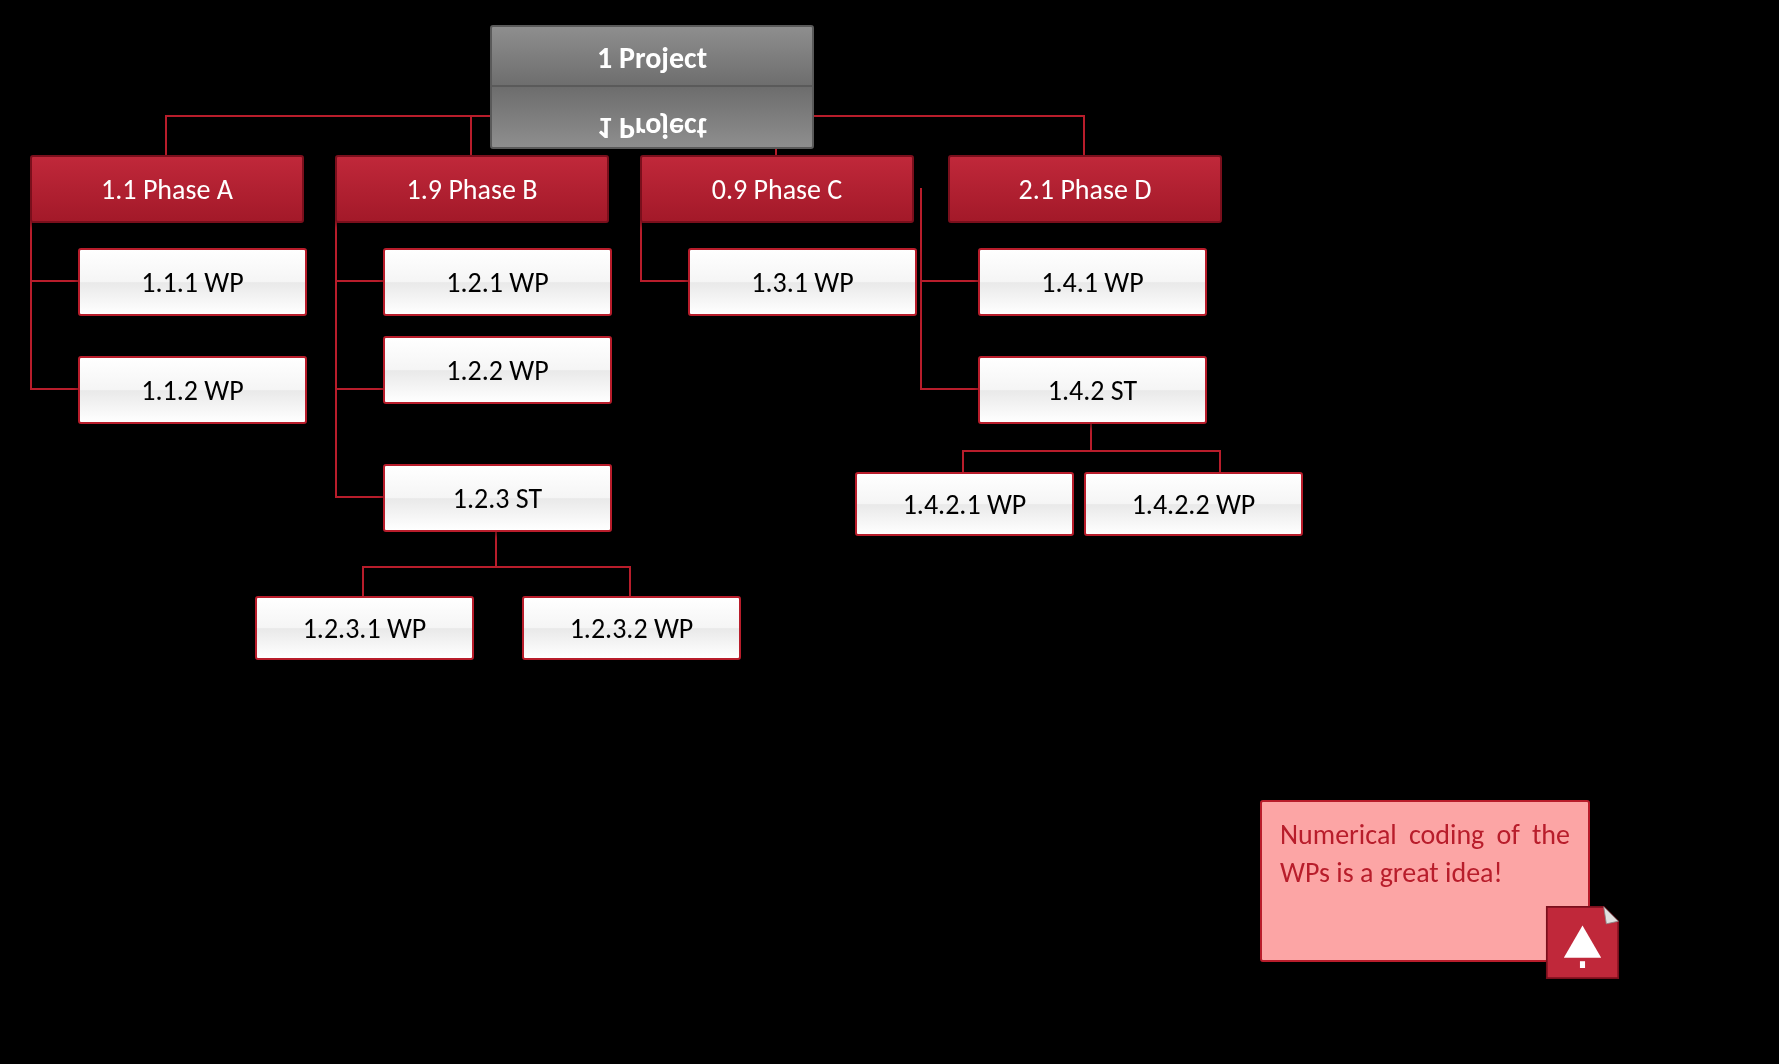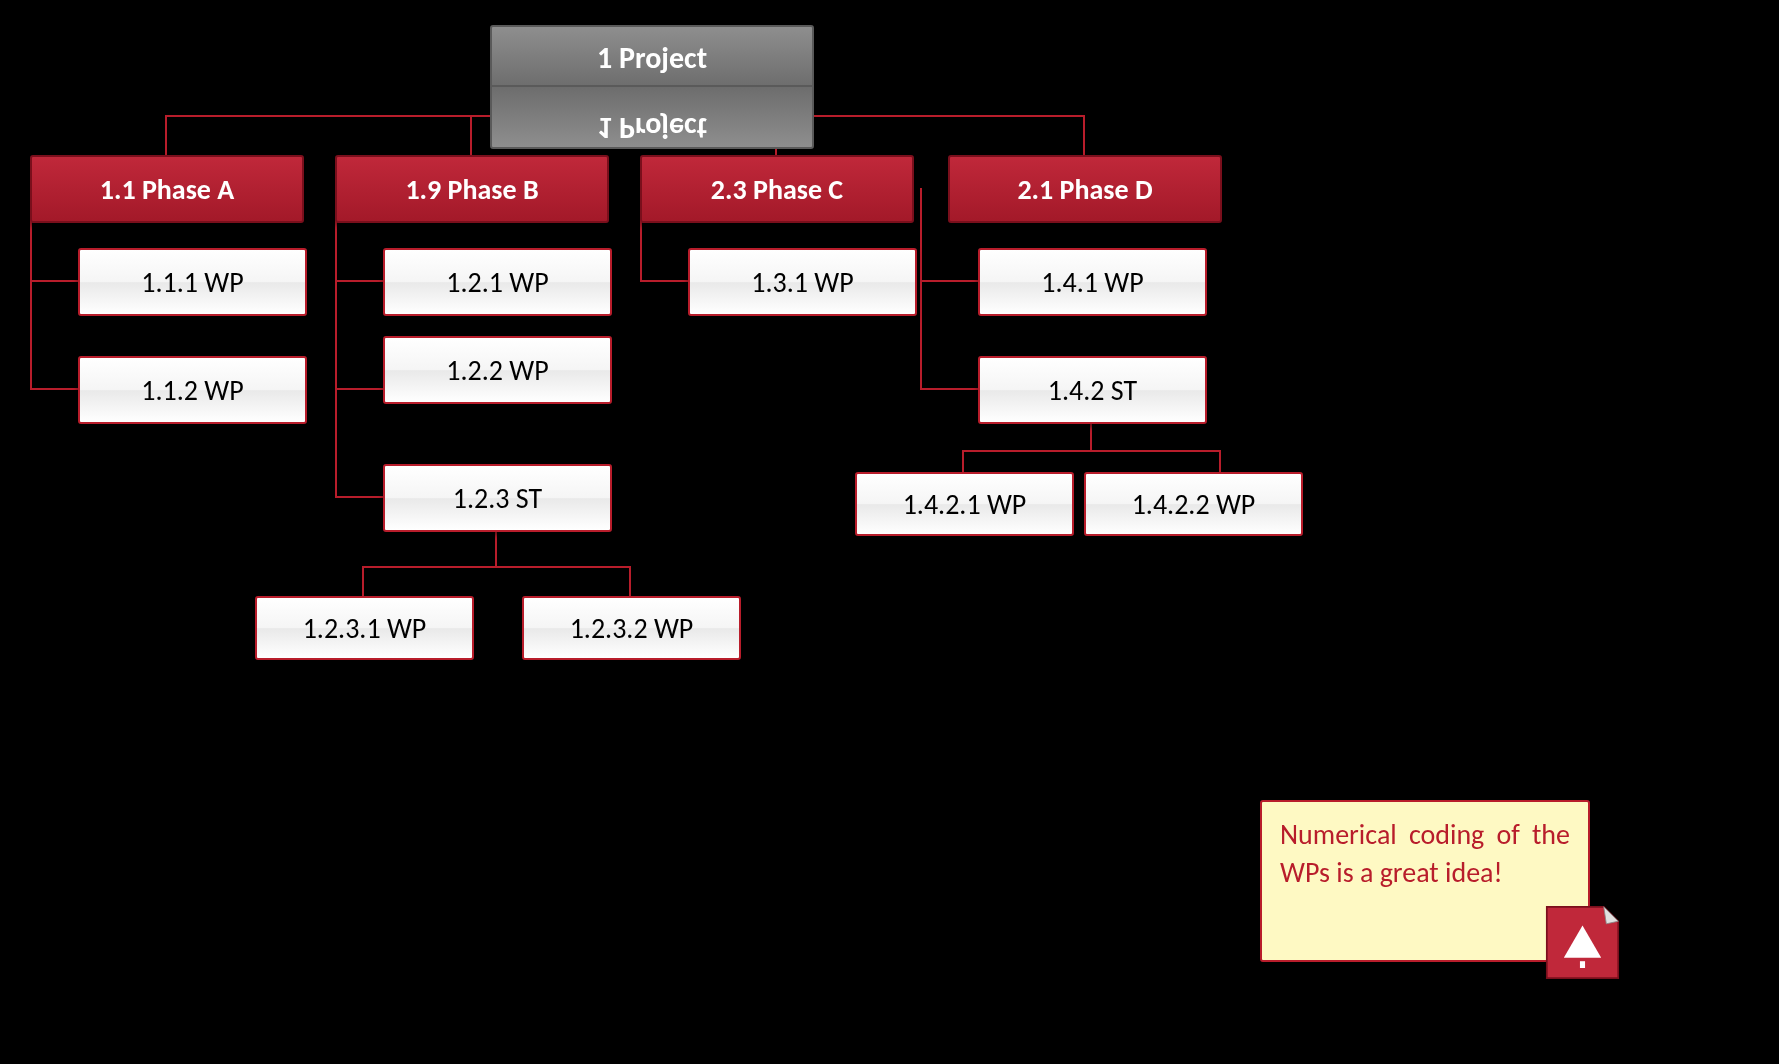--- a/index.html
+++ b/index.html
@@ -1,22 +1,22 @@
 <!DOCTYPE html>
 <html><head>
 <meta charset="utf-8">
 <style>
   html,body{margin:0;padding:0;width:1779px;height:1064px;background:#000;font-family:"Calibri","Segoe UI",Arial,sans-serif;overflow:hidden;}
   .node{position:absolute;border:2px solid #b81d2b;background:linear-gradient(#fff,#f5f5f5 50%,#e9e9e9 51%,#fff);color:#000;font-size:28px;display:flex;align-items:center;justify-content:center;box-shadow:0 3px 5px rgba(0,0,0,.5);border-radius:3px;}
   .node.root{background:linear-gradient(#8e8e8e,#6d6d6d);border-color:#5a5a5a;color:#fff;font-weight:700;font-size:30px;}
-  .node.phase{background:linear-gradient(#c0283a,#a31929);border-color:#7a0f1c;color:#fff;font-weight:700;}
+  .node.phase{background:linear-gradient(#c0283a,#a31929);border-color:#7a0f1c;color:#fff;font-weight:400;}
   .conn{position:absolute;background:#b81d2b;}
   .mirror{position:absolute;left:490px;top:85px;width:320px;height:60px;background:linear-gradient(#6d6d6d,#8e8e8e);border:2px solid #5a5a5a;border-radius:0 0 3px 3px;display:flex;align-items:flex-end;justify-content:center;}
   .mirror span{transform:scaleY(-1);color:#fff;font-weight:700;font-size:30px;padding-bottom:6px;}
-  .note{position:absolute;left:1260px;top:800px;width:290px;height:130px;background:#fef9c3;border:2px solid #b81d2b;color:#b81d2b;font-size:28px;padding:14px 18px;text-align:justify;line-height:1.35;border-radius:3px;text-align-last:left;}
+  .note{position:absolute;left:1260px;top:800px;width:290px;height:130px;background:#fca5a5;border:2px solid #b81d2b;color:#b81d2b;font-size:28px;padding:14px 18px;text-align:justify;line-height:1.35;border-radius:3px;text-align-last:left;}
   .note-icon{position:absolute;left:1540px;top:900px;width:85px;height:85px;}
   .note-icon .pg{fill:#c0283a;stroke:#7a0f1c;stroke-width:2;}
   .note-icon .fold{fill:#e0e0e0;stroke:#888;stroke-width:1;}
   .note-icon .tri{fill:#fff;}
   .note-icon .bar{fill:#fff;}
 </style>
 </head>
 <body>
 
 <div class="conn" style="left:649px;top:85px;width:2px;height:30px"></div>
@@ -61,21 +61,21 @@
     <span>1 Project</span>
   </div>
 
 <div class="node phase" style="left:30px;top:155px;width:270px;height:64px">
     <span>1.1 Phase A</span>
   </div>
 <div class="node phase" style="left:335px;top:155px;width:270px;height:64px">
     <span>1.9 Phase B</span>
   </div>
 <div class="node phase" style="left:640px;top:155px;width:270px;height:64px">
-    <span>2.3 Phase C</span>
+    <span>0.9 Phase C</span>
   </div>
 <div class="node phase" style="left:948px;top:155px;width:270px;height:64px">
     <span>2.1 Phase D</span>
   </div>
 
 <div class="node" style="left:78px;top:248px;width:225px;height:64px">
     <span>1.1.1 WP</span>
   </div>
 <div class="node" style="left:78px;top:356px;width:225px;height:64px">
     <span>1.1.2 WP</span>

